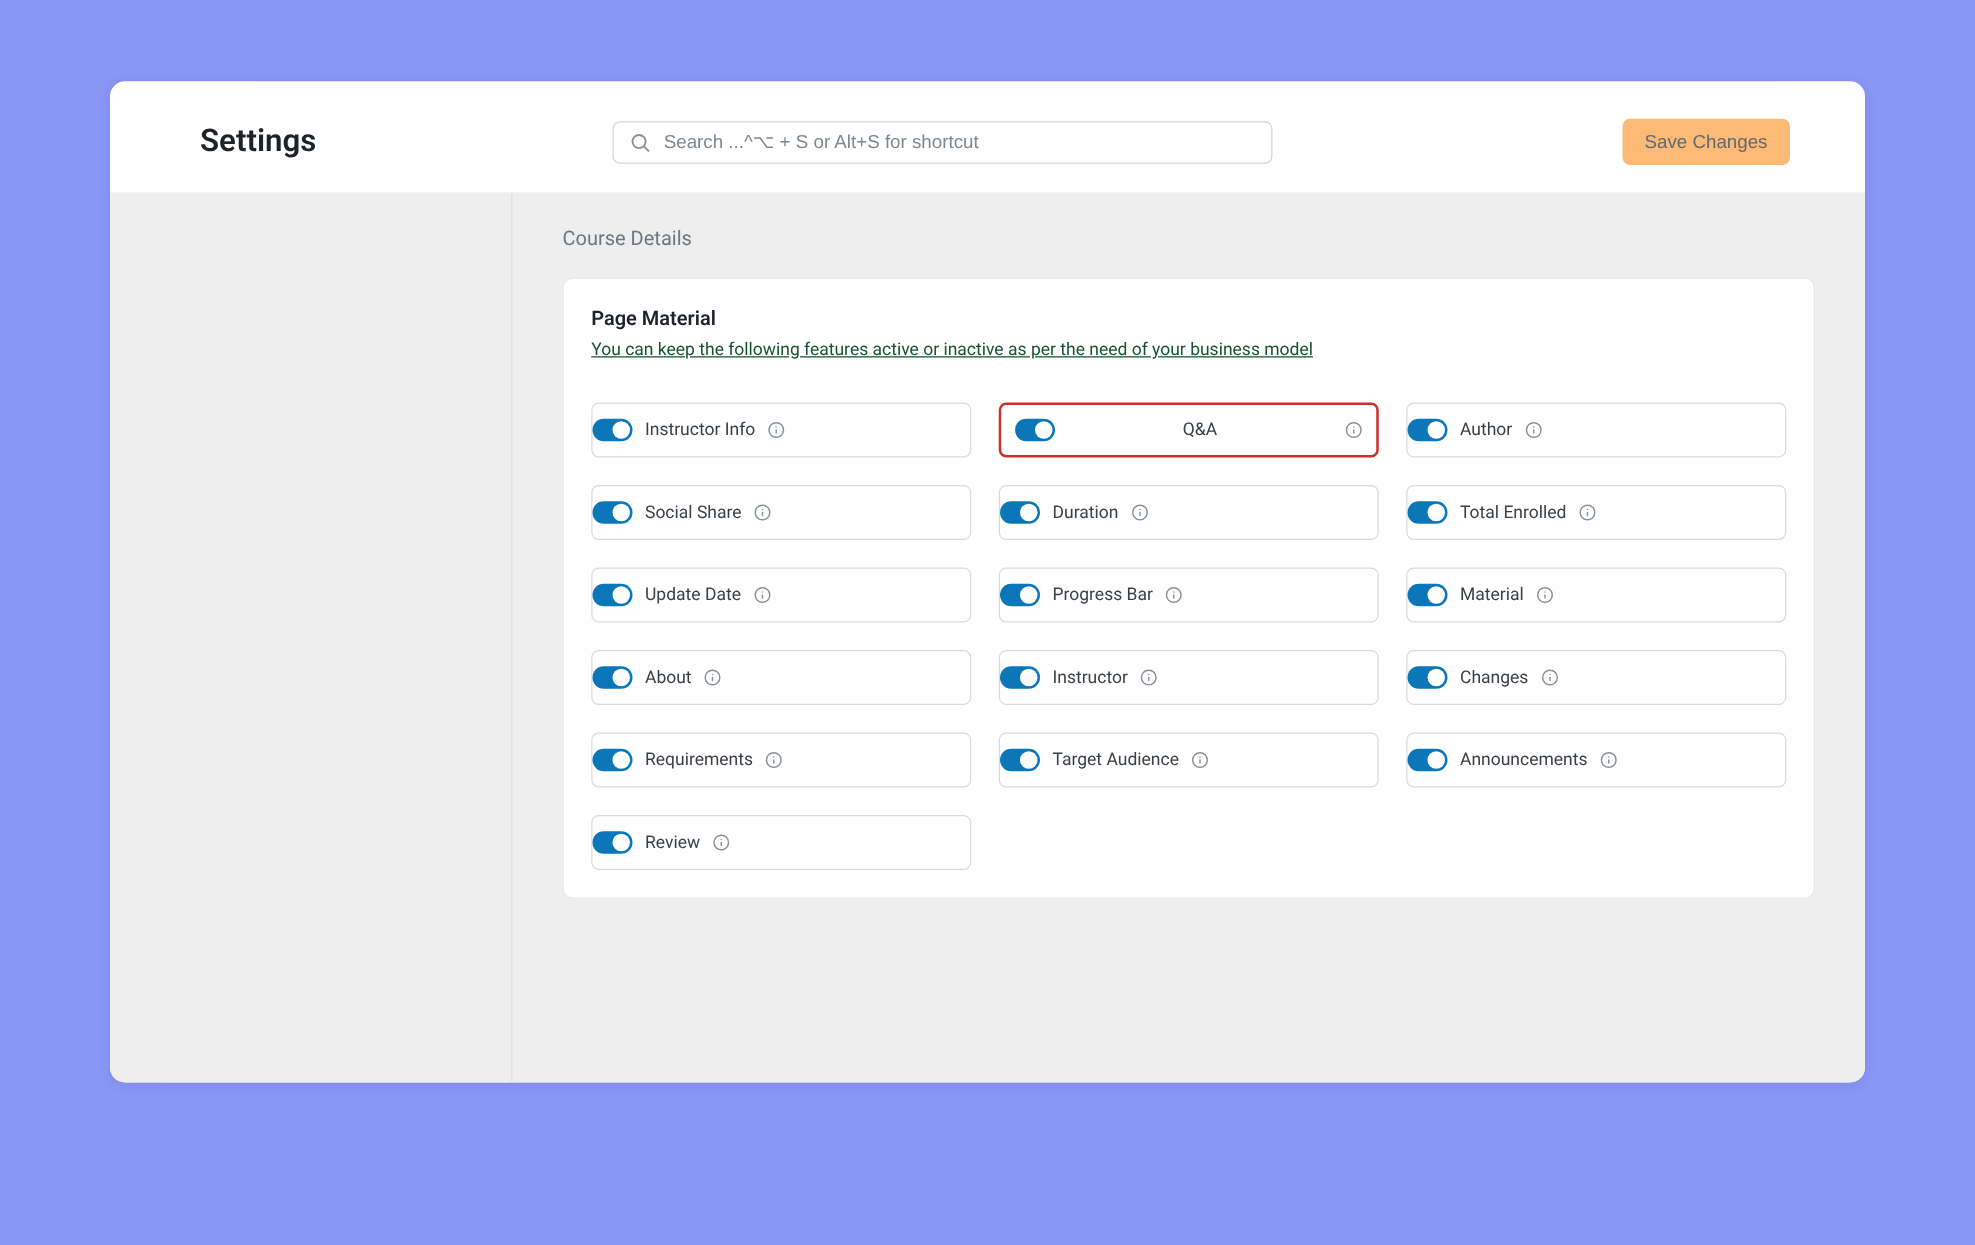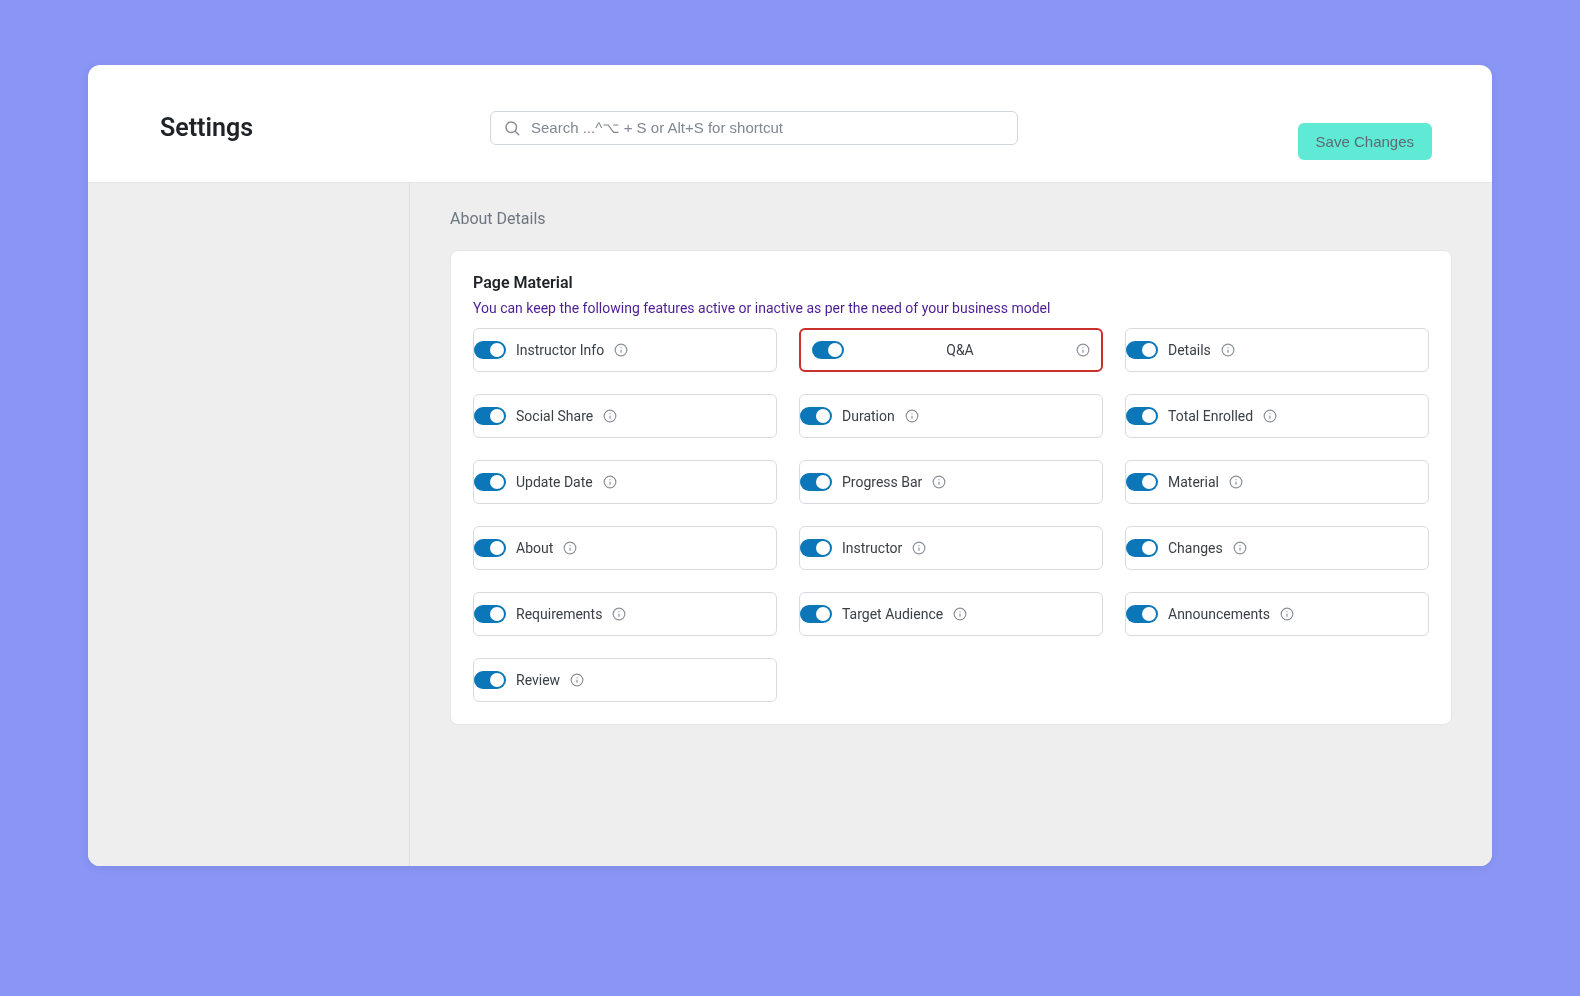--- a/index.html
+++ b/index.html
@@ -48,28 +48,27 @@
     border: none;
     outline: none;
     font-size: 15px;
     color: #0f766e;
     width: 100%;
     background: transparent;
   }
   .search-wrap input::placeholder { color: #808790; }
   .spacer { flex: 1; }
   .save-btn {
-    background: #5eead4;
+    background: #fdba74;
     color: #5f6a76;
     border: none;
     padding: 10px 18px;
     font-size: 15px;
     border-radius: 6px;
     cursor: pointer;
-    margin-top: 28px;
   }
   .body {
     flex: 1;
     display: flex;
     background: #eeeeee;
     overflow: hidden;
   }
   .sidebar {
     width: 277px;
     border-right: 1px solid #dcdfe3;
@@ -93,22 +92,23 @@
     padding: 22px;
   }
   .panel-title {
     font-size: 16px;
     font-weight: 600;
     color: #1f2328;
     margin-bottom: 8px;
   }
   .panel-desc {
     font-size: 14px;
-    color: #4c1d95;
-    margin-bottom: 12px;
+    color: #14532d;
+    margin-bottom: 34px;
+    text-decoration: underline;
   }
   .grid {
     display: grid;
     grid-template-columns: repeat(3, 1fr);
     gap: 22px;
   }
   .feature {
     border: 1px solid #d7dbe0;
     border-radius: 6px;
     padding: 12px 0;
@@ -163,21 +163,21 @@
         </svg>
       <input type="text" placeholder="Search ...^⌥ + S or Alt+S for shortcut" style="">
     </div>
     <div class="spacer"></div>
     <button class="save-btn">Save Changes</button>
   </div>
 
   <div class="body">
     <div class="sidebar"></div>
     <div class="content">
-      <div class="breadcrumb">About Details</div>
+      <div class="breadcrumb">Course Details</div>
       <div class="panel">
         <div class="panel-title">Page Material</div>
         <div class="panel-desc">You can keep the following features active or inactive as per the need of your business model</div>
         <div class="grid" id="features-grid">
             <div class="feature">
               <div class="toggle"></div>
               <span class="feature-label">Instructor Info</span>
               <span class="info-icon">
                 <svg width="14" height="14" viewBox="0 0 24 24" fill="none" stroke="#8a9099" stroke-width="2" stroke-linecap="round" stroke-linejoin="round">
                   <circle cx="12" cy="12" r="10"></circle>
@@ -192,21 +192,21 @@
               <span class="info-icon">
                 <svg width="14" height="14" viewBox="0 0 24 24" fill="none" stroke="#8a9099" stroke-width="2" stroke-linecap="round" stroke-linejoin="round">
                   <circle cx="12" cy="12" r="10"></circle>
                   <line x1="12" y1="16" x2="12" y2="12"></line>
                   <line x1="12" y1="8" x2="12.01" y2="8"></line>
                 </svg>
               </span>
             </div>
             <div class="feature">
               <div class="toggle"></div>
-              <span class="feature-label">Details</span>
+              <span class="feature-label">Author</span>
               <span class="info-icon">
                 <svg width="14" height="14" viewBox="0 0 24 24" fill="none" stroke="#8a9099" stroke-width="2" stroke-linecap="round" stroke-linejoin="round">
                   <circle cx="12" cy="12" r="10"></circle>
                   <line x1="12" y1="16" x2="12" y2="12"></line>
                   <line x1="12" y1="8" x2="12.01" y2="8"></line>
                 </svg>
               </span>
             </div>
             <div class="feature">
               <div class="toggle"></div>

